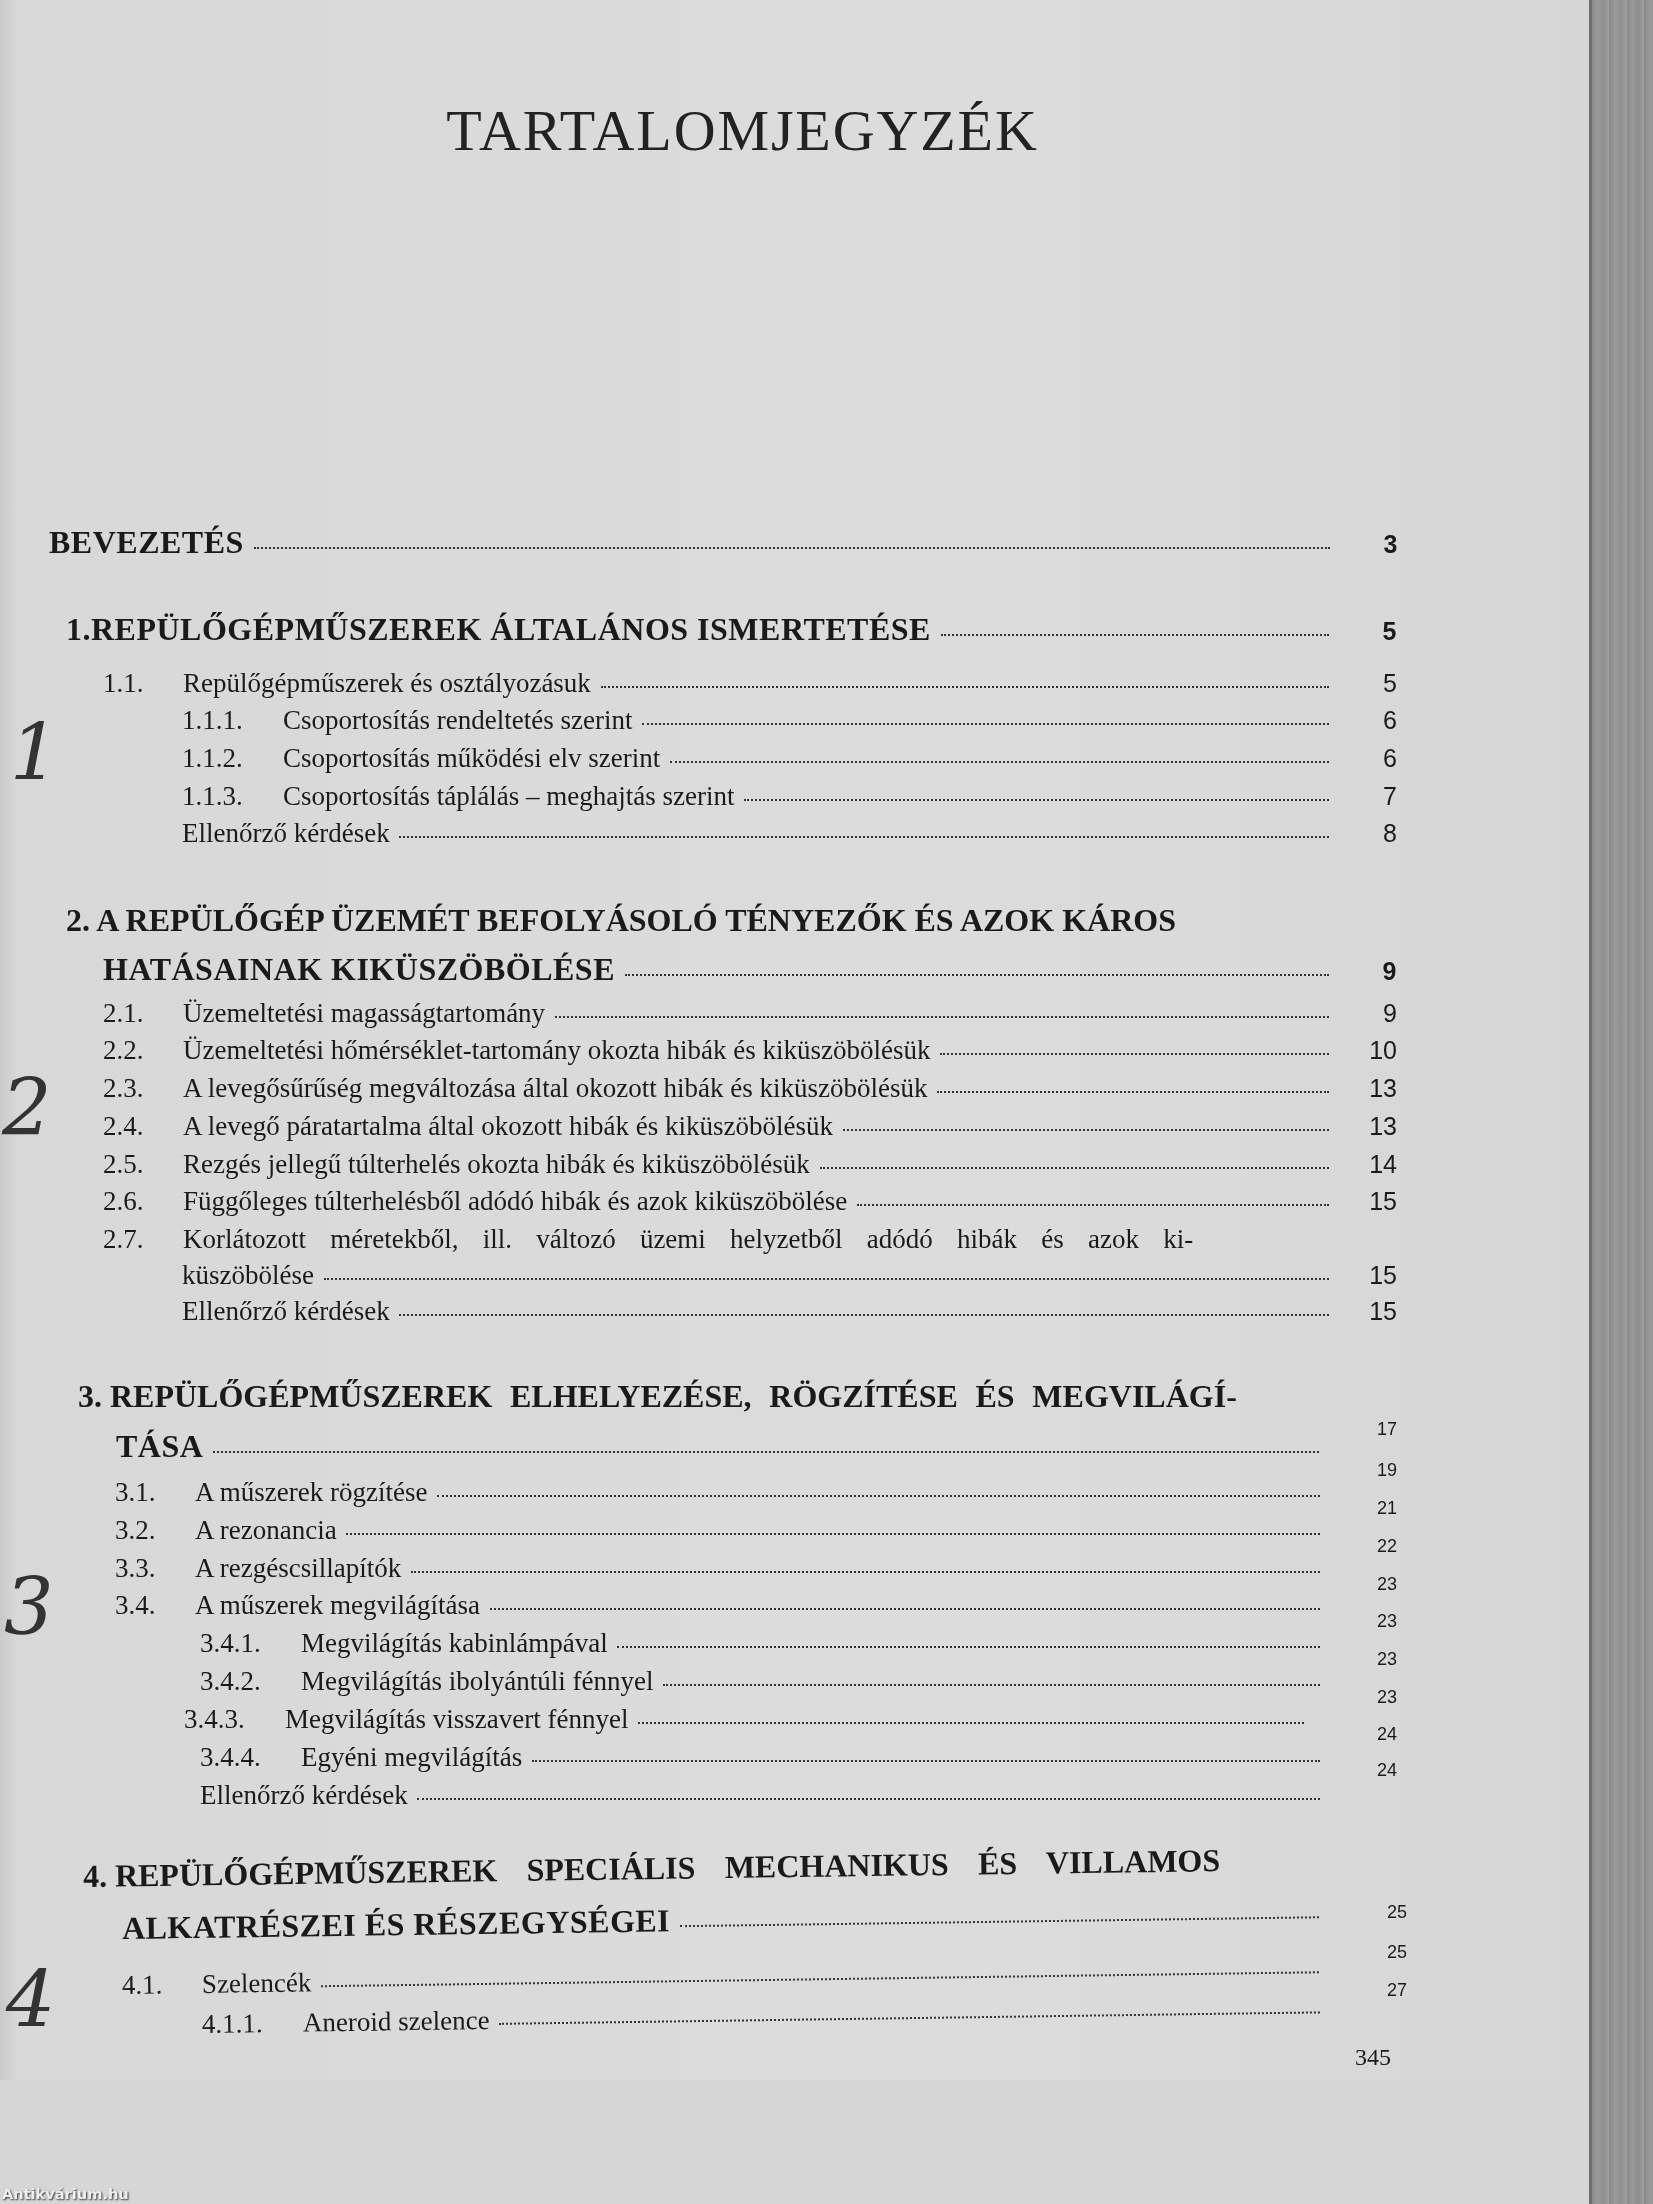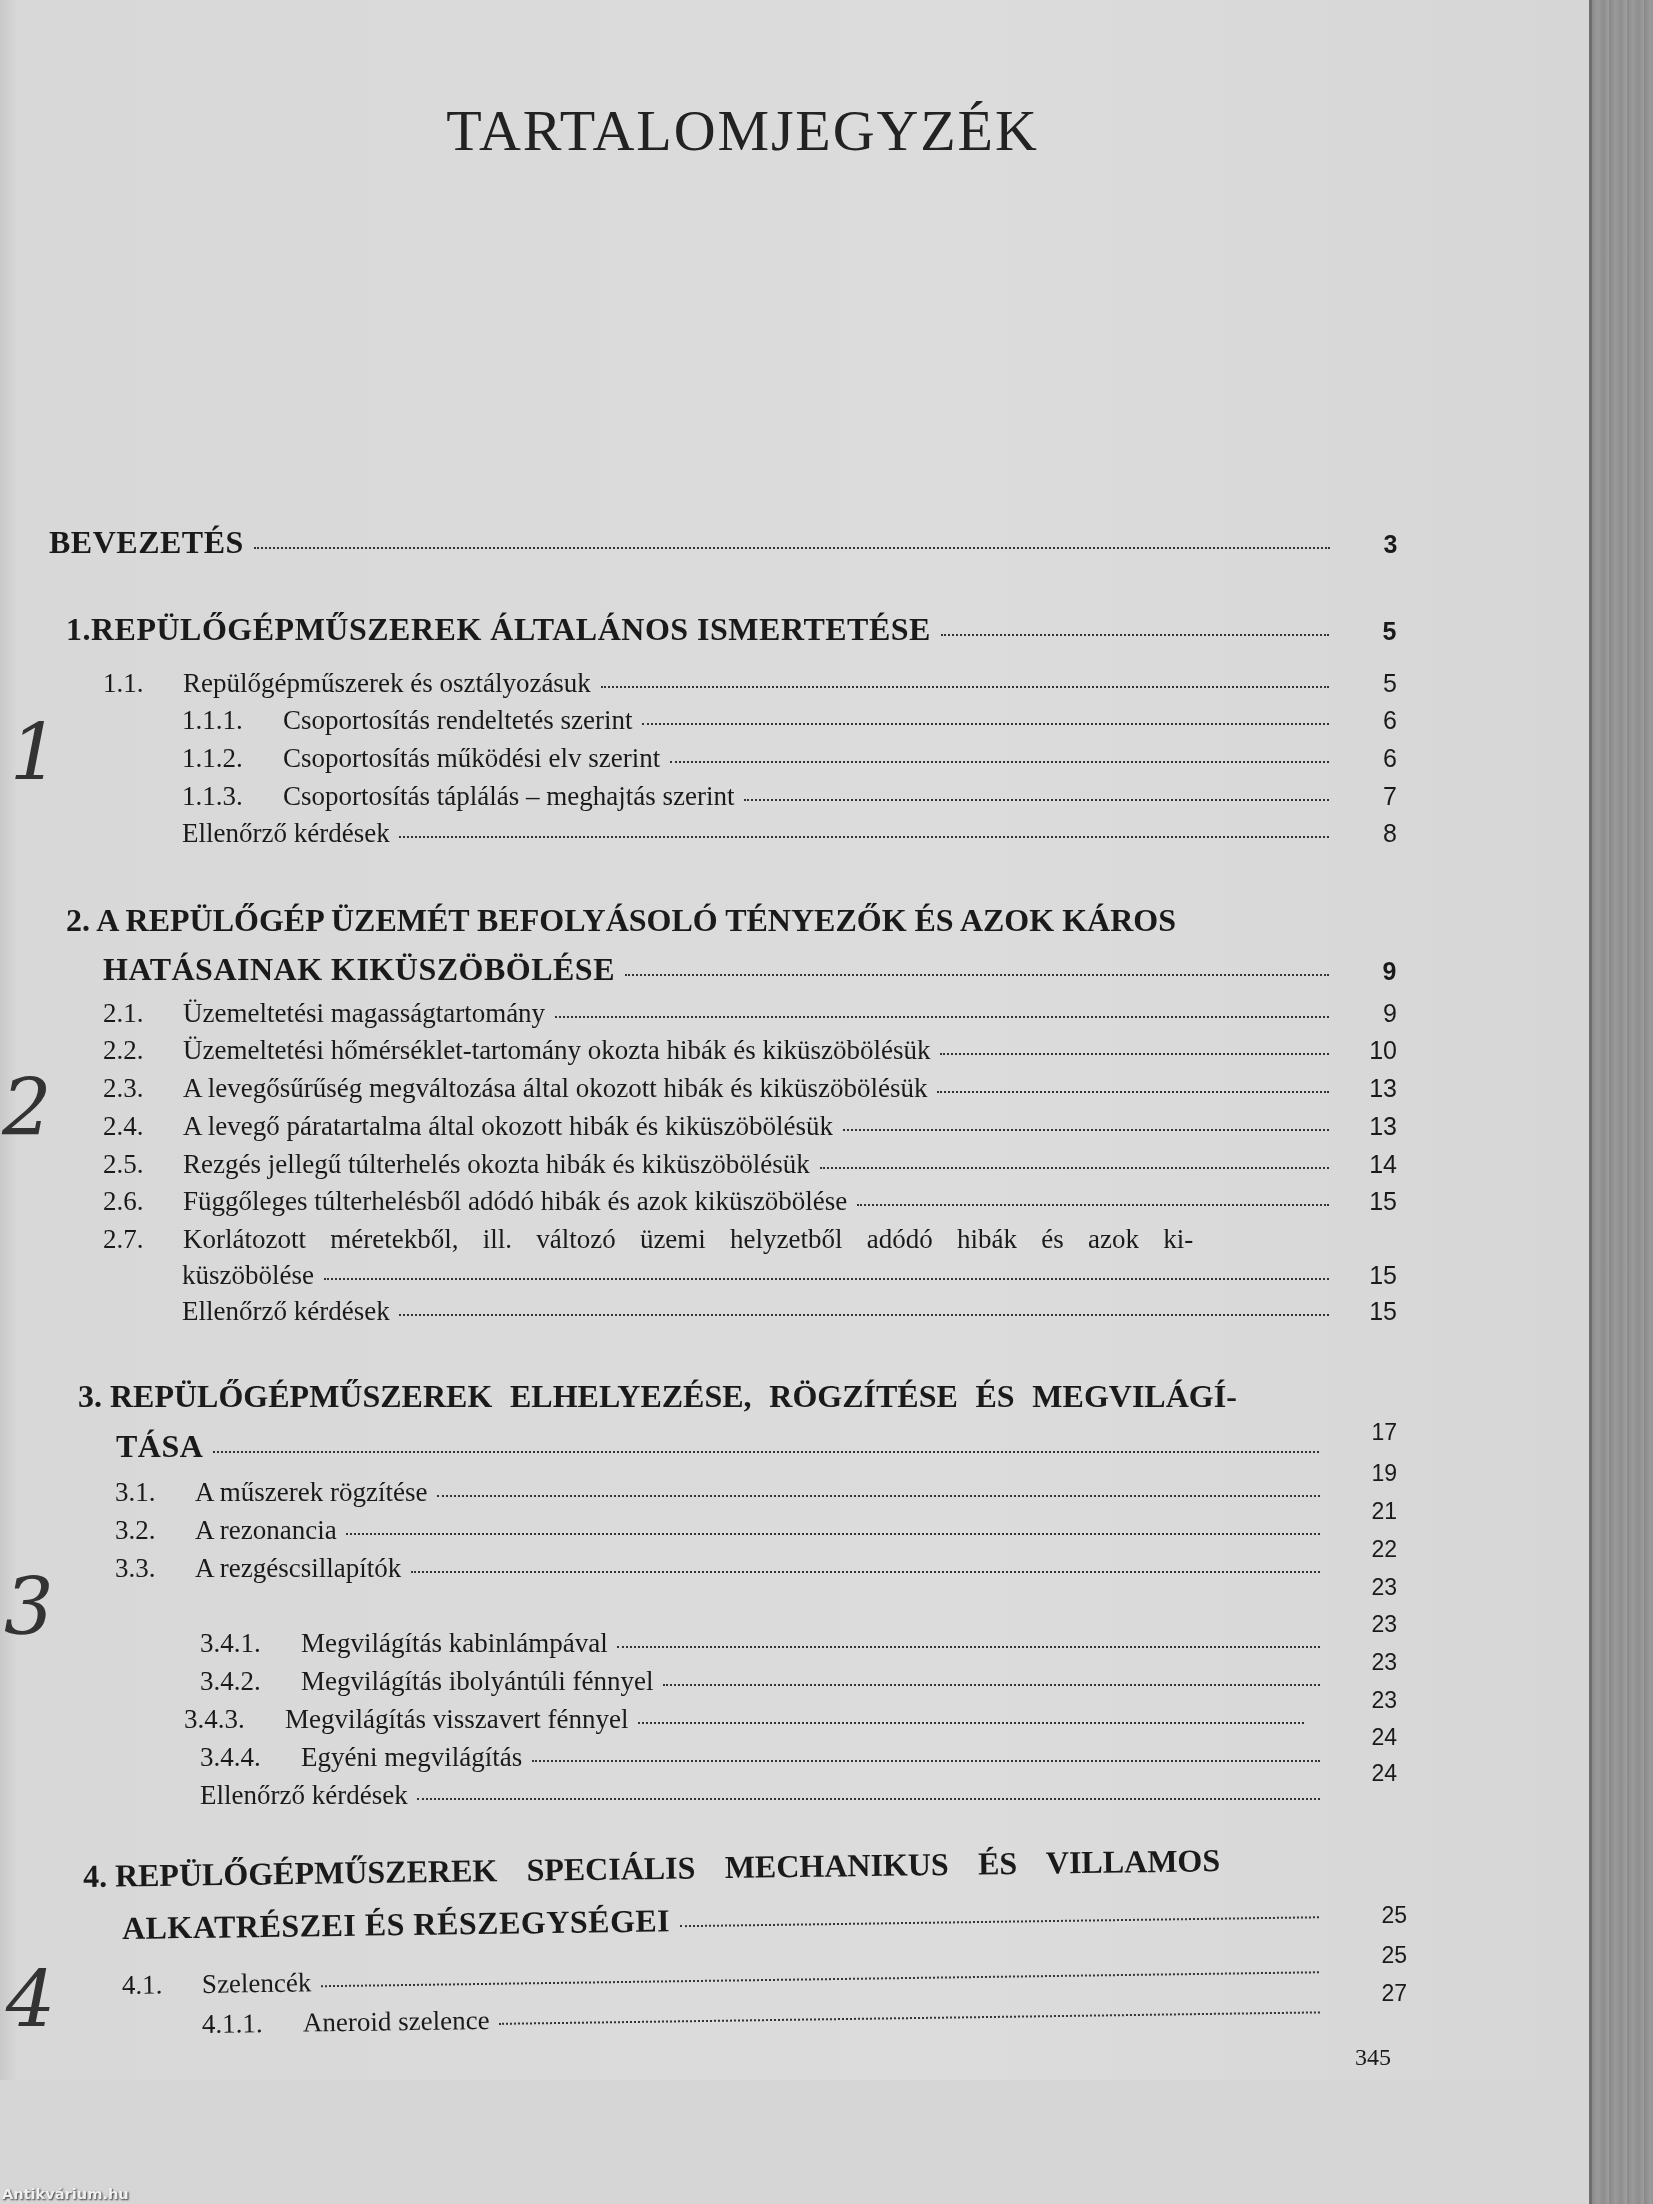--- a/index.html
+++ b/index.html
@@ -32,21 +32,21 @@
     .row .text { flex: 0 0 auto; }
     .row .leader {
       flex: 1 1 auto; margin: 0 9.7px; border-bottom: 2.9px dotted #333; height: 0; position: relative; top: -3.9px;
     }
     .row .page-no {
       flex: 0 0 auto; width: 58px; text-align: right; font-family: "Liberation Sans", sans-serif; font-size: 25px;
     }
     .chapter { font-weight: bold; font-size: 32px; letter-spacing: 0.5px; }
     .plain { position: absolute; font-size: 32px; font-weight: bold; white-space: nowrap; }
     .pn {
-      position: absolute; font-family: "Liberation Sans", sans-serif; font-size: 23px; text-align: right; width: 58px;
+      position: absolute; font-family: "Liberation Sans", sans-serif; font-size: 18px; text-align: right; width: 58px;
     }
     .folio { position: absolute; left: 1355px; top: 2044px; font-size: 24px; }
     .mark {
       position: absolute; font-family: "DejaVu Serif", serif; font-style: italic; font-size: 78px; color: #333; font-weight: lighter;
     }
     .watermark {
       position: absolute; left: 1.9px; top: 2185px; font-family: "DejaVu Sans", sans-serif; font-size: 14.6px; font-weight: bold; color: #f0f0f0;
       text-shadow: 1px 1px 1.9px #333;
     }
   </style>
@@ -183,20 +183,25 @@
   </div>
   <div class="pn" style="left:1339px; top:1498px;">21</div>
 
   <div class="row" style="left:115px; top:1553px; width:1215px;">
     <span class="num" style="width:80px">3.3.</span>
     <span class="text">A rezgéscsillapítók</span>
     <span class="leader"></span>
   </div>
   <div class="pn" style="left:1339px; top:1536px;">22</div>
 
+  <div class="row" style="left:115px; top:1590px; width:1215px;">
+    <span class="num" style="width:80px">3.4.</span>
+    <span class="text">A műszerek megvilágítása</span>
+    <span class="leader"></span>
+  </div>
   <div class="pn" style="left:1339px; top:1574px;">23</div>
 
   <div class="row" style="left:200px; top:1628px; width:1130px;">
     <span class="num" style="width:101px">3.4.1.</span>
     <span class="text">Megvilágítás kabinlámpával</span>
     <span class="leader"></span>
   </div>
   <div class="pn" style="left:1339px; top:1611px;">23</div>
 
   <div class="row" style="left:200px; top:1666px; width:1130px;">

